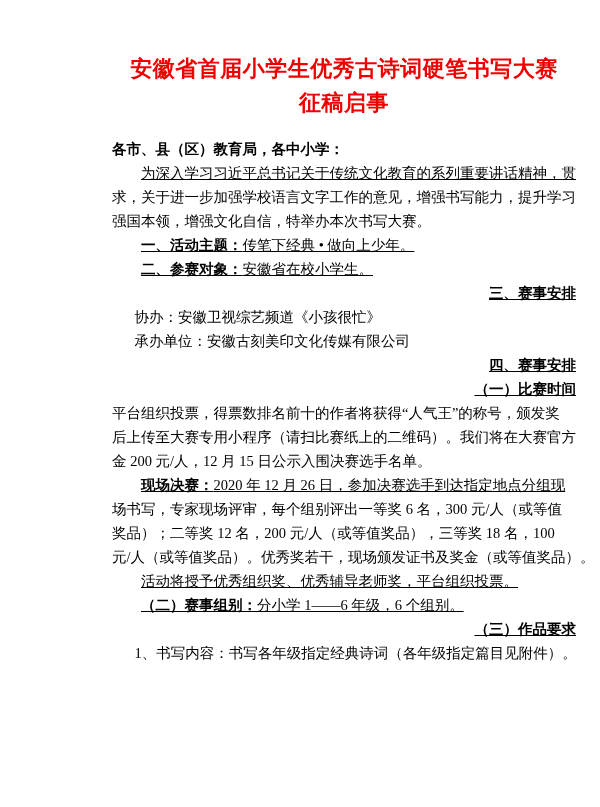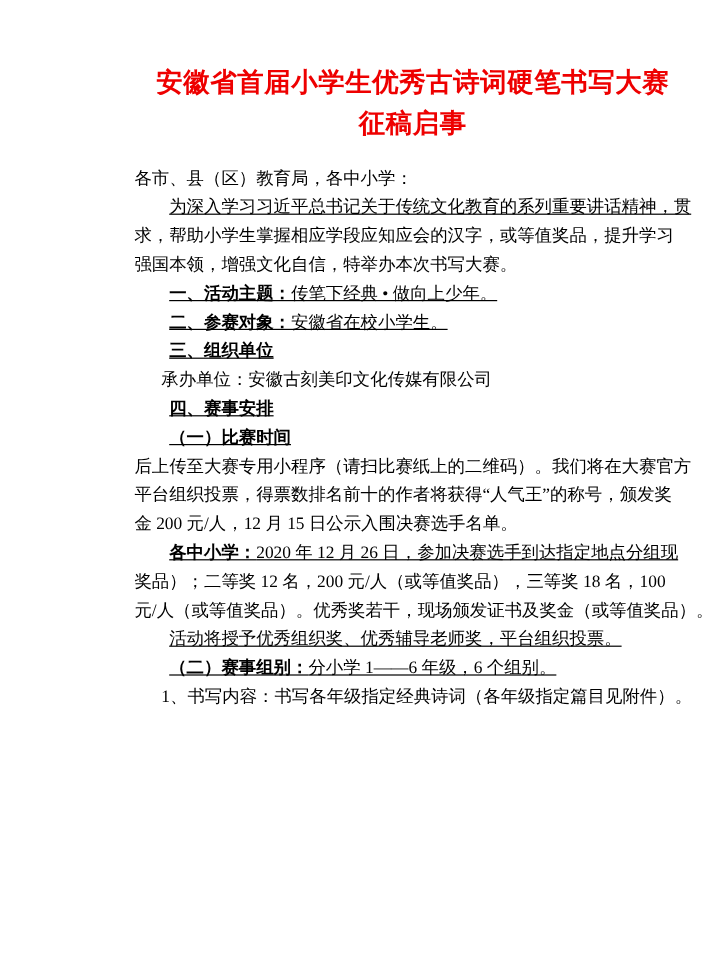--- a/index.html
+++ b/index.html
@@ -27,62 +27,66 @@
     color: var(--title-color, #ee0000);
     letter-spacing: 0.5px;
   }
   .line {
     font-size: 14.5px;
     line-height: 24px;
     white-space: nowrap;
   }
   .ind   { text-indent: 2em; text-decoration: underline; }    
   .ind-s { text-indent: 1.55em; } 
-  .b  { font-weight: 400; }
+  .b  { font-weight: 700; }
   .hd {
     font-weight: 700;
     font-family: "Liberation Sans", "DejaVu Sans", sans-serif;
+    text-align: right;
   }
 </style>
 </head>
 <body>
 
 <div class="page">
 
   <div class="title">
     <div>安徽省首届小学生优秀古诗词硬笔书写大赛</div>
     <div>征稿启事</div>
   </div>
 
   <div class="line b">各市、县（区）教育局，各中小学：</div>
 
   <div class="line ind">为深入学习习近平总书记关于传统文化教育的系列重要讲话精神，贯</div>
-  <div class="line">求，帮助小学生掌握相应学段应知应会的汉字，或等值奖品，提升学习</div>
+  <div class="line">求，关于进一步加强学校语言文字工作的意见，增强书写能力，提升学习</div>
   <div class="line">强国本领，增强文化自信，特举办本次书写大赛。</div>
 
   <div class="line ind"><span class="hd">一、活动主题：</span><span>传笔下经典 • 做向上少年。</span></div>
 
   <div class="line ind"><span class="hd">二、参赛对象：</span><span>安徽省在校小学生。</span></div>
 
-  <div class="line ind hd">三、组织单位</div>
+  <div class="line ind hd">三、赛事安排</div>
 
+  <div class="line ind-s">协办：安徽卫视综艺频道《小孩很忙》</div>
   <div class="line ind-s">承办单位：安徽古刻美印文化传媒有限公司</div>
 
   <div class="line ind hd">四、赛事安排</div>
 
   <div class="line ind hd">（一）比赛时间</div>
 
+  <div class="line">平台组织投票，得票数排名前十的作者将获得“人气王”的称号，颁发奖</div>
   <div class="line">后上传至大赛专用小程序（请扫比赛纸上的二维码）。我们将在大赛官方</div>
-  <div class="line">平台组织投票，得票数排名前十的作者将获得“人气王”的称号，颁发奖</div>
   <div class="line">金 200 元/人，12 月 15 日公示入围决赛选手名单。</div>
 
-  <div class="line ind"><span class="hd">各中小学：</span><span>2020 年 12 月 26 日，参加决赛选手到达指定地点分组现</span></div>
+  <div class="line ind"><span class="hd">现场决赛：</span><span>2020 年 12 月 26 日，参加决赛选手到达指定地点分组现</span></div>
+  <div class="line">场书写，专家现场评审，每个组别评出一等奖 6 名，300 元/人（或等值</div>
   <div class="line">奖品）；二等奖 12 名，200 元/人（或等值奖品），三等奖 18 名，100</div>
   <div class="line">元/人（或等值奖品）。优秀奖若干，现场颁发证书及奖金（或等值奖品）。</div>
 
   <div class="line ind">活动将授予优秀组织奖、优秀辅导老师奖，平台组织投票。</div>
 
   <div class="line ind"><span class="hd">（二）赛事组别：</span><span>分小学 1——6 年级，6 个组别。</span></div>
 
+  <div class="line ind hd">（三）作品要求</div>
 
   <div class="line ind-s">1、书写内容：书写各年级指定经典诗词（各年级指定篇目见附件）。</div>
 
 </div>
 
 </body></html>

